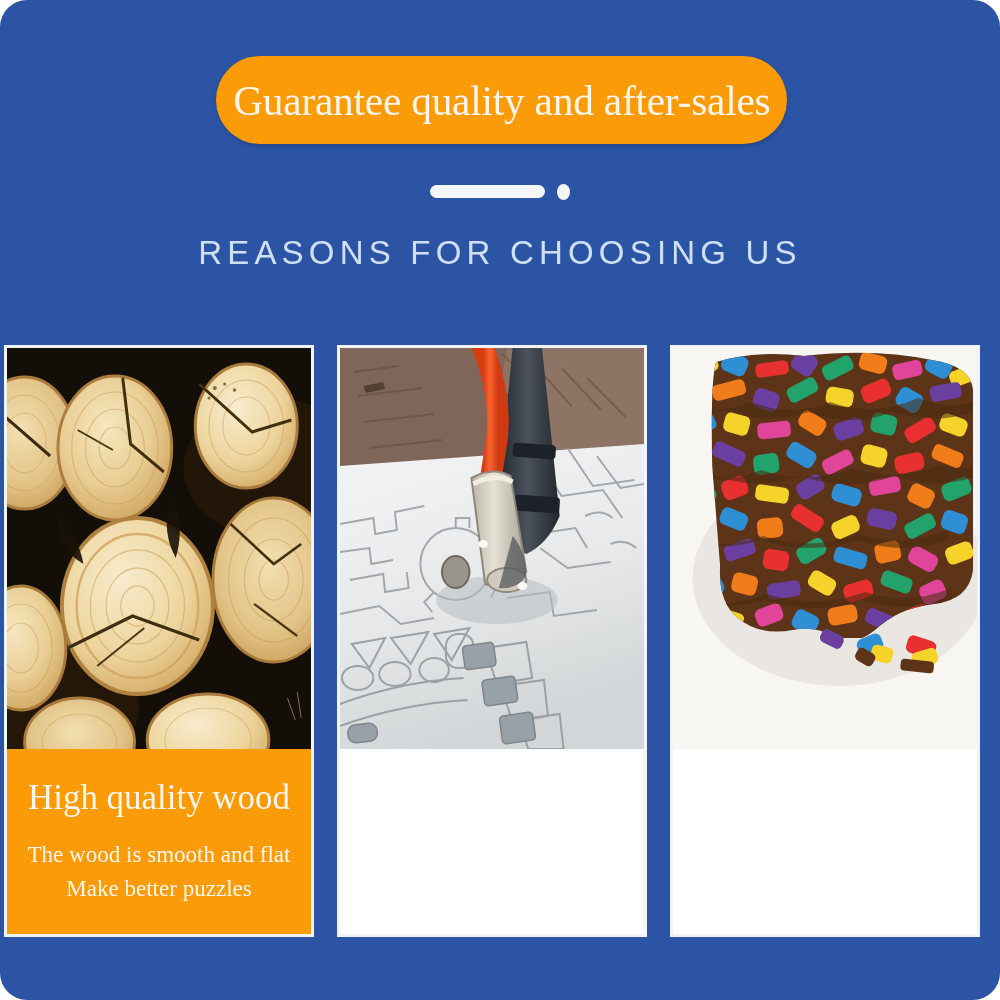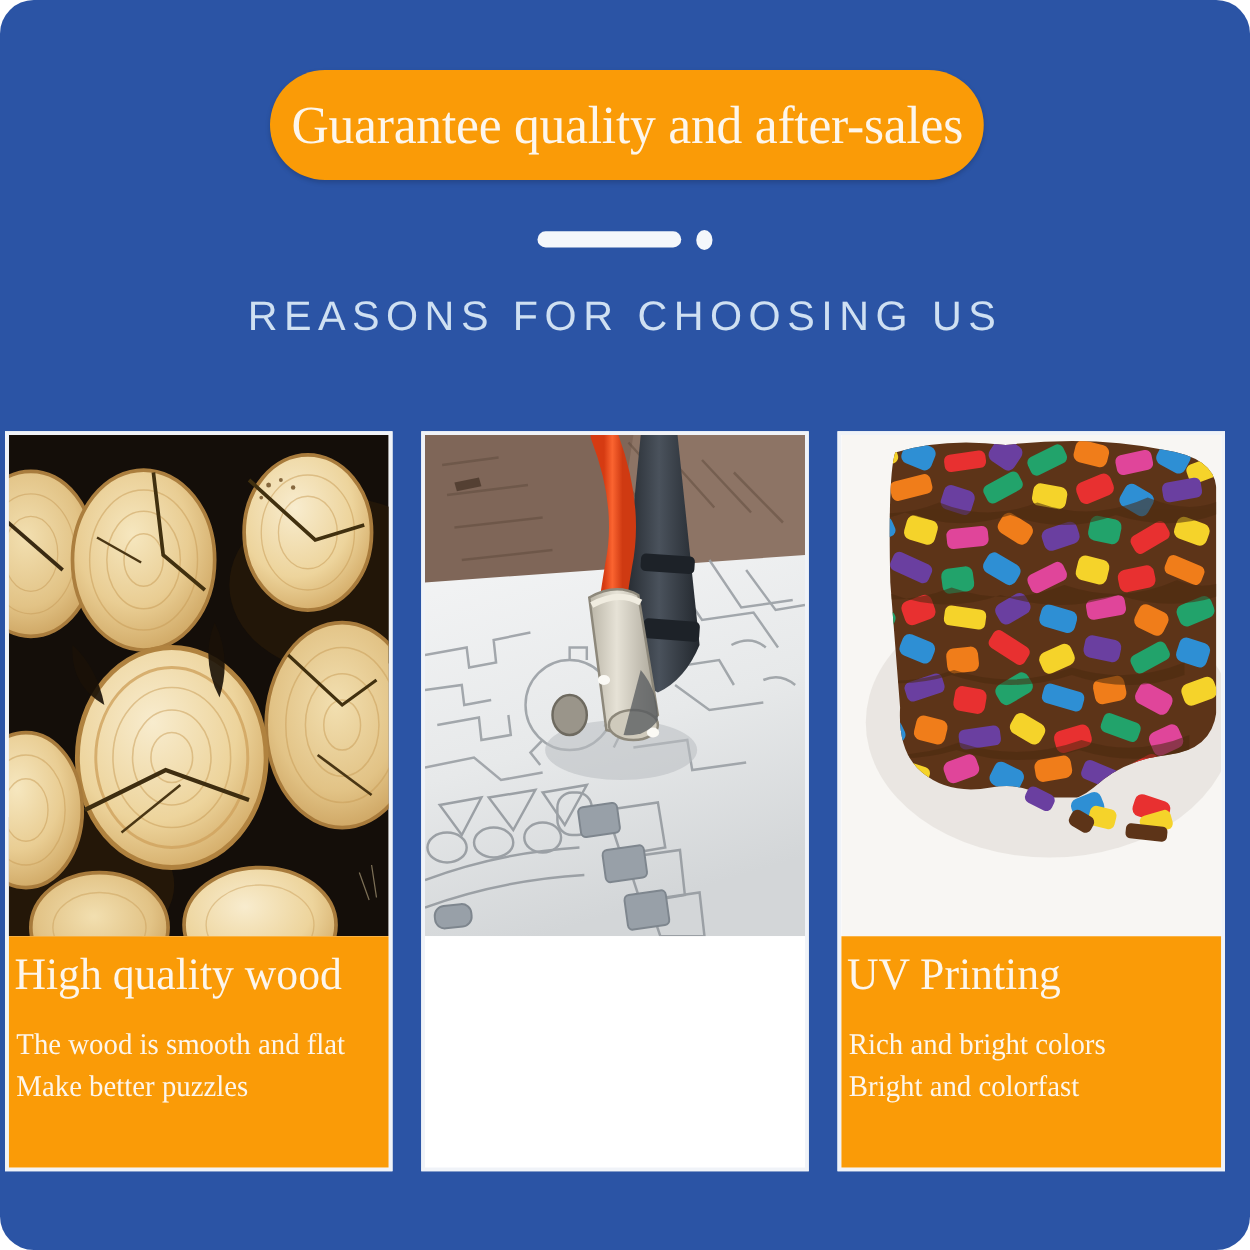--- a/index.html
+++ b/index.html
@@ -111,23 +111,23 @@
   .card-photo svg {
     display: block;
     width: 100%;
     height: 100%;
   }
   .card-caption {
     position: relative;
     width: 100%;
     height: 188px;
     background: #fa9b07;
-    text-align: left;
+    text-align: center;
     box-sizing: border-box;
-    padding-top: 12px;
+    padding-top: 30px;
   }
   .card-title {
     color: #fdf6ec;
     font-family: "Liberation Serif", serif;
     font-size: 36px;
     line-height: 1.05;
     white-space: nowrap;
     transform: scaleX(0.97);
   }
   .card-line {
@@ -480,23 +480,16 @@
             <rect x="188" y="288" width="26" height="18" rx="6" fill="#2e8fd4" transform="rotate(-22 201 297)"></rect>
             <rect x="202" y="298" width="22" height="16" rx="5" fill="#f5d32a" transform="rotate(14 213 306)"></rect>
             <rect x="186" y="302" width="20" height="14" rx="5" fill="#5d3418" transform="rotate(30 196 309)"></rect>
             <rect x="238" y="290" width="30" height="18" rx="6" fill="#e83030" transform="rotate(18 253 299)"></rect>
             <rect x="244" y="302" width="26" height="16" rx="5" fill="#f5d32a" transform="rotate(-16 257 310)"></rect>
             <rect x="232" y="312" width="34" height="12" rx="4" fill="#5d3418" transform="rotate(6 249 318)"></rect>
             <rect x="150" y="284" width="24" height="14" rx="5" fill="#6a3fa0" transform="rotate(26 162 291)"></rect>
           </g>
         </svg>
       </div>
-      <div class="card-caption">
-        <div class="card-title">UV Printing</div>
-        <div class="card-lines">
-          <div class="card-line">Rich and bright colors</div>
-          <div class="card-line">Bright and colorfast</div>
-        </div>
-      </div>
     </div>
 
   </div>
 </div>
 
 </body></html>

